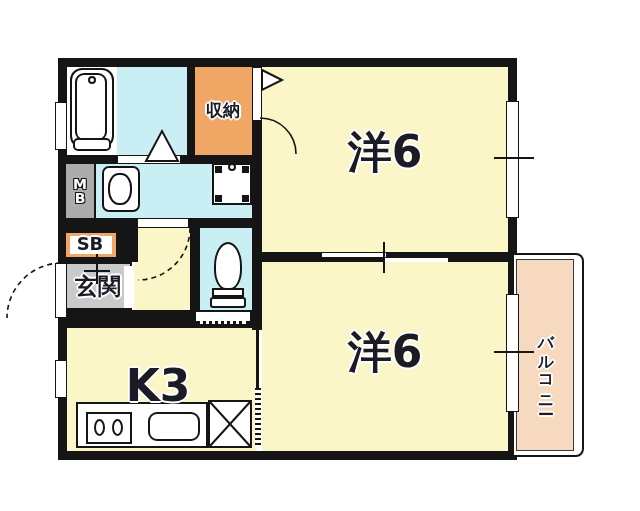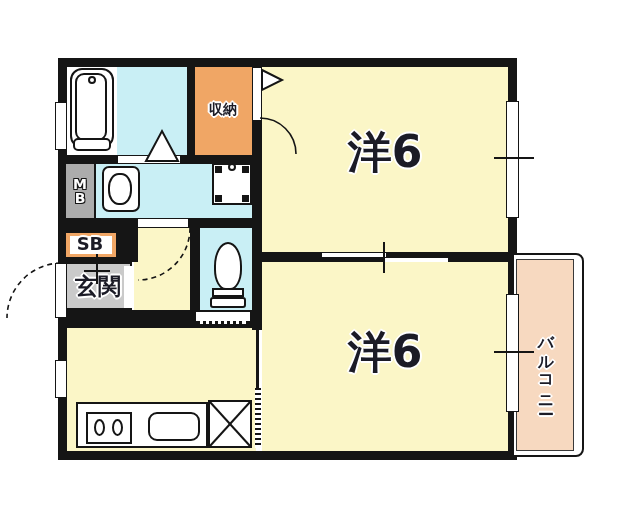--- a/index.html
+++ b/index.html
@@ -106,21 +106,22 @@
       <div class="abs" style="left:6px;top:5px;width:11px;height:17px;border:2px solid #151515;border-radius:50%;"></div>
       <div class="abs" style="left:24px;top:5px;width:11px;height:17px;border:2px solid #151515;border-radius:50%;"></div>
     </div>
     <div class="abs" style="left:70px;top:8px;width:52px;height:29px;border:2px solid #151515;border-radius:9px;"></div>
   </div>
 
   <div class="fixture" style="left:208px;top:400px;width:44px;height:48px;"></div>
 
   <div class="label" style="left:385px;top:152px;font-size:44px;">洋6</div>
   <div class="label" style="left:385px;top:352px;font-size:44px;">洋6</div>
-  <div class="label" style="left:223px;top:110px;font-size:14px;font-family:Liberation Serif, serif;">収納</div>
+  <div class="label" style="left:158px;top:386px;font-size:44px;">K3</div>
+  <div class="label" style="left:223px;top:110px;font-size:17px;font-family:Liberation Serif, serif;">収納</div>
 
   <svg width="640" height="511" viewBox="0 0 640 511">
 
     <path d="M 61 263 A 55 55 0 0 0 7 318" fill="none" stroke="#151515" stroke-width="1.6" stroke-dasharray="5 4"></path>
 
     <path d="M 190 228 A 52 52 0 0 1 138 280" fill="none" stroke="#151515" stroke-width="1.6" stroke-dasharray="5 4"></path>
 
     <path d="M 260 118 A 36 36 0 0 1 296 154" fill="none" stroke="#151515" stroke-width="1.6"></path>
 
     <polygon points="262,70 282,80 262,90" fill="#ffffff" stroke="#151515" stroke-width="2"></polygon>

